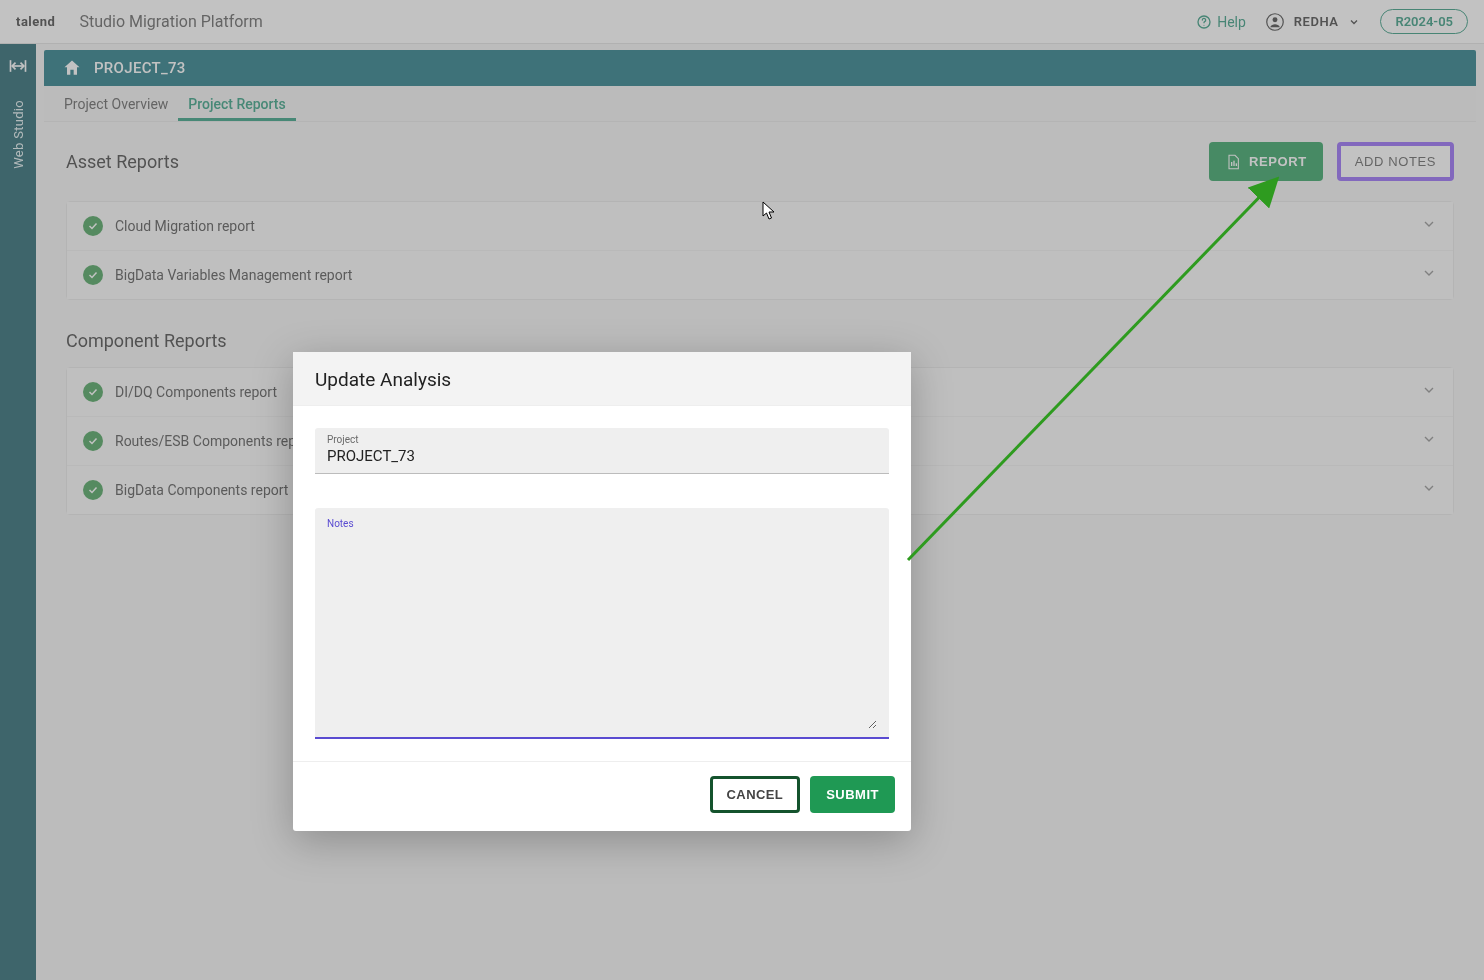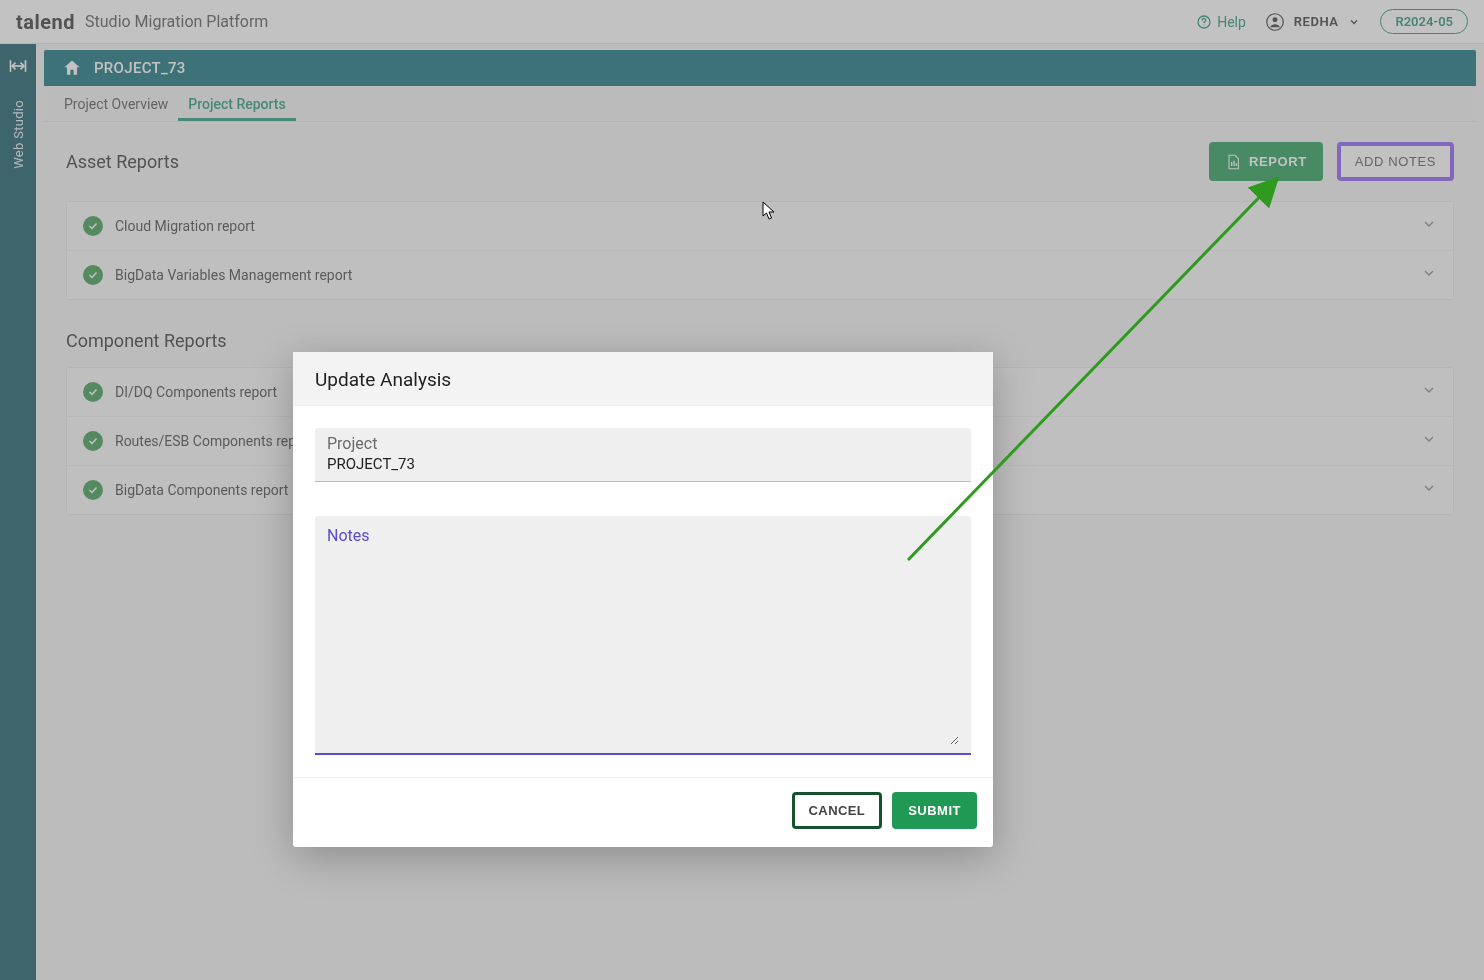--- a/index.html
+++ b/index.html
@@ -16,24 +16,24 @@
   .topbar {
     height: 44px;
     background: #fff;
     border-bottom: 1px solid #e0e0e0;
     display: flex;
     align-items: center;
     padding: 0 16px;
   }
   .brand {
     font-weight: 700;
-    font-size: 20px;
+    font-size: 13px;
     color: #333;
     letter-spacing: 0.5px;
-    margin-right: 10px;
+    margin-right: 24px;
   }
   .brand-sub {
     font-size: 16px;
     color: #555;
   }
   .topbar-right {
     margin-left: auto;
     display: flex;
     align-items: center;
     gap: 20px;
@@ -229,21 +229,21 @@
   .overlay {
     position: absolute;
     inset: 0;
     background: rgba(120,120,120,0.45);
     z-index: 100;
   }
   .modal {
     position: absolute;
     left: 293px;
     top: 352px;
-    width: 700px;
+    width: 618px;
     background: #fff;
     border-radius: 3px;
     box-shadow: 0 10px 40px rgba(0,0,0,0.25);
     z-index: 101;
     display:flex;
     flex-direction:column;
   }
   .modal-header {
     background: #f3f3f3;
     padding: 16px 22px 14px;
@@ -256,21 +256,21 @@
     padding: 22px;
   }
   .field {
     background: #efefef;
     border-bottom: 1px solid #bcbcbc;
     padding: 6px 12px 8px;
     margin-bottom: 34px;
     border-radius: 3px 3px 0 0;
   }
   .field-label {
-    font-size: 16px;
+    font-size: 10px;
     color: #6a6a6a;
   }
   .field-value {
     font-size: 15px;
     color: #222;
     margin-top: 2px;
   }
   .field.notes {
     border-bottom: 2px solid #5a4bd1;
     padding: 10px 12px 4px;

